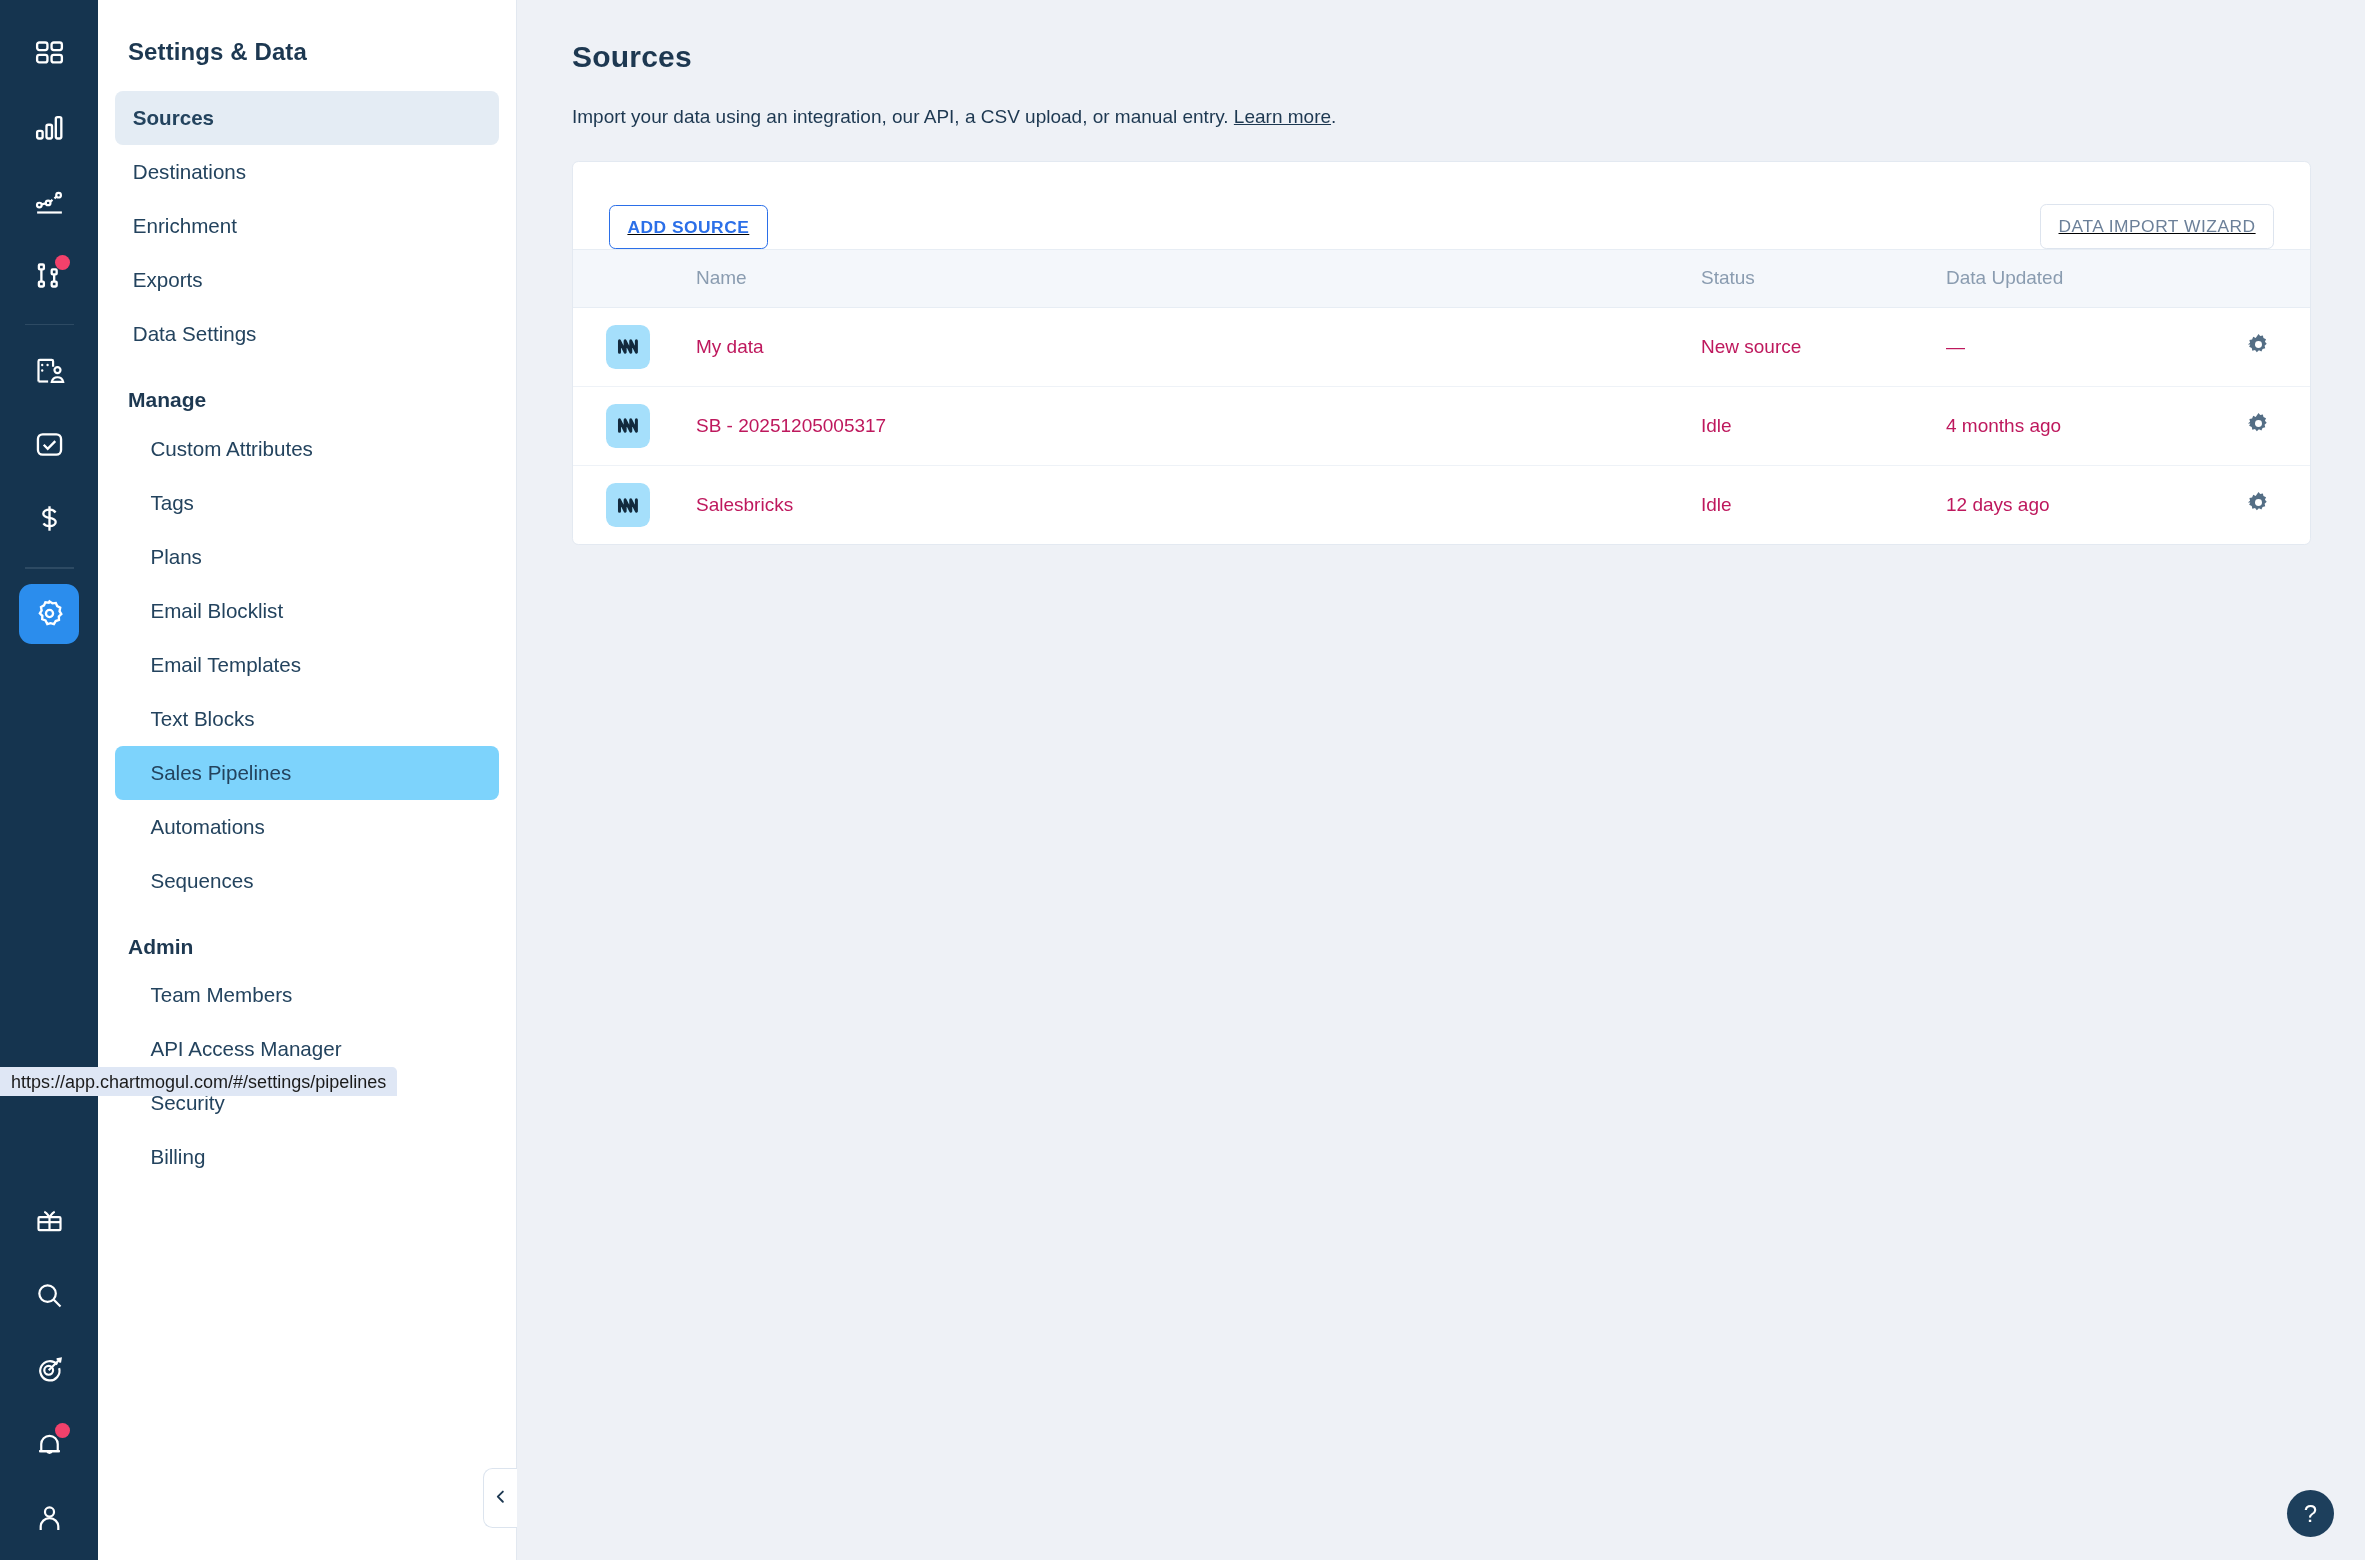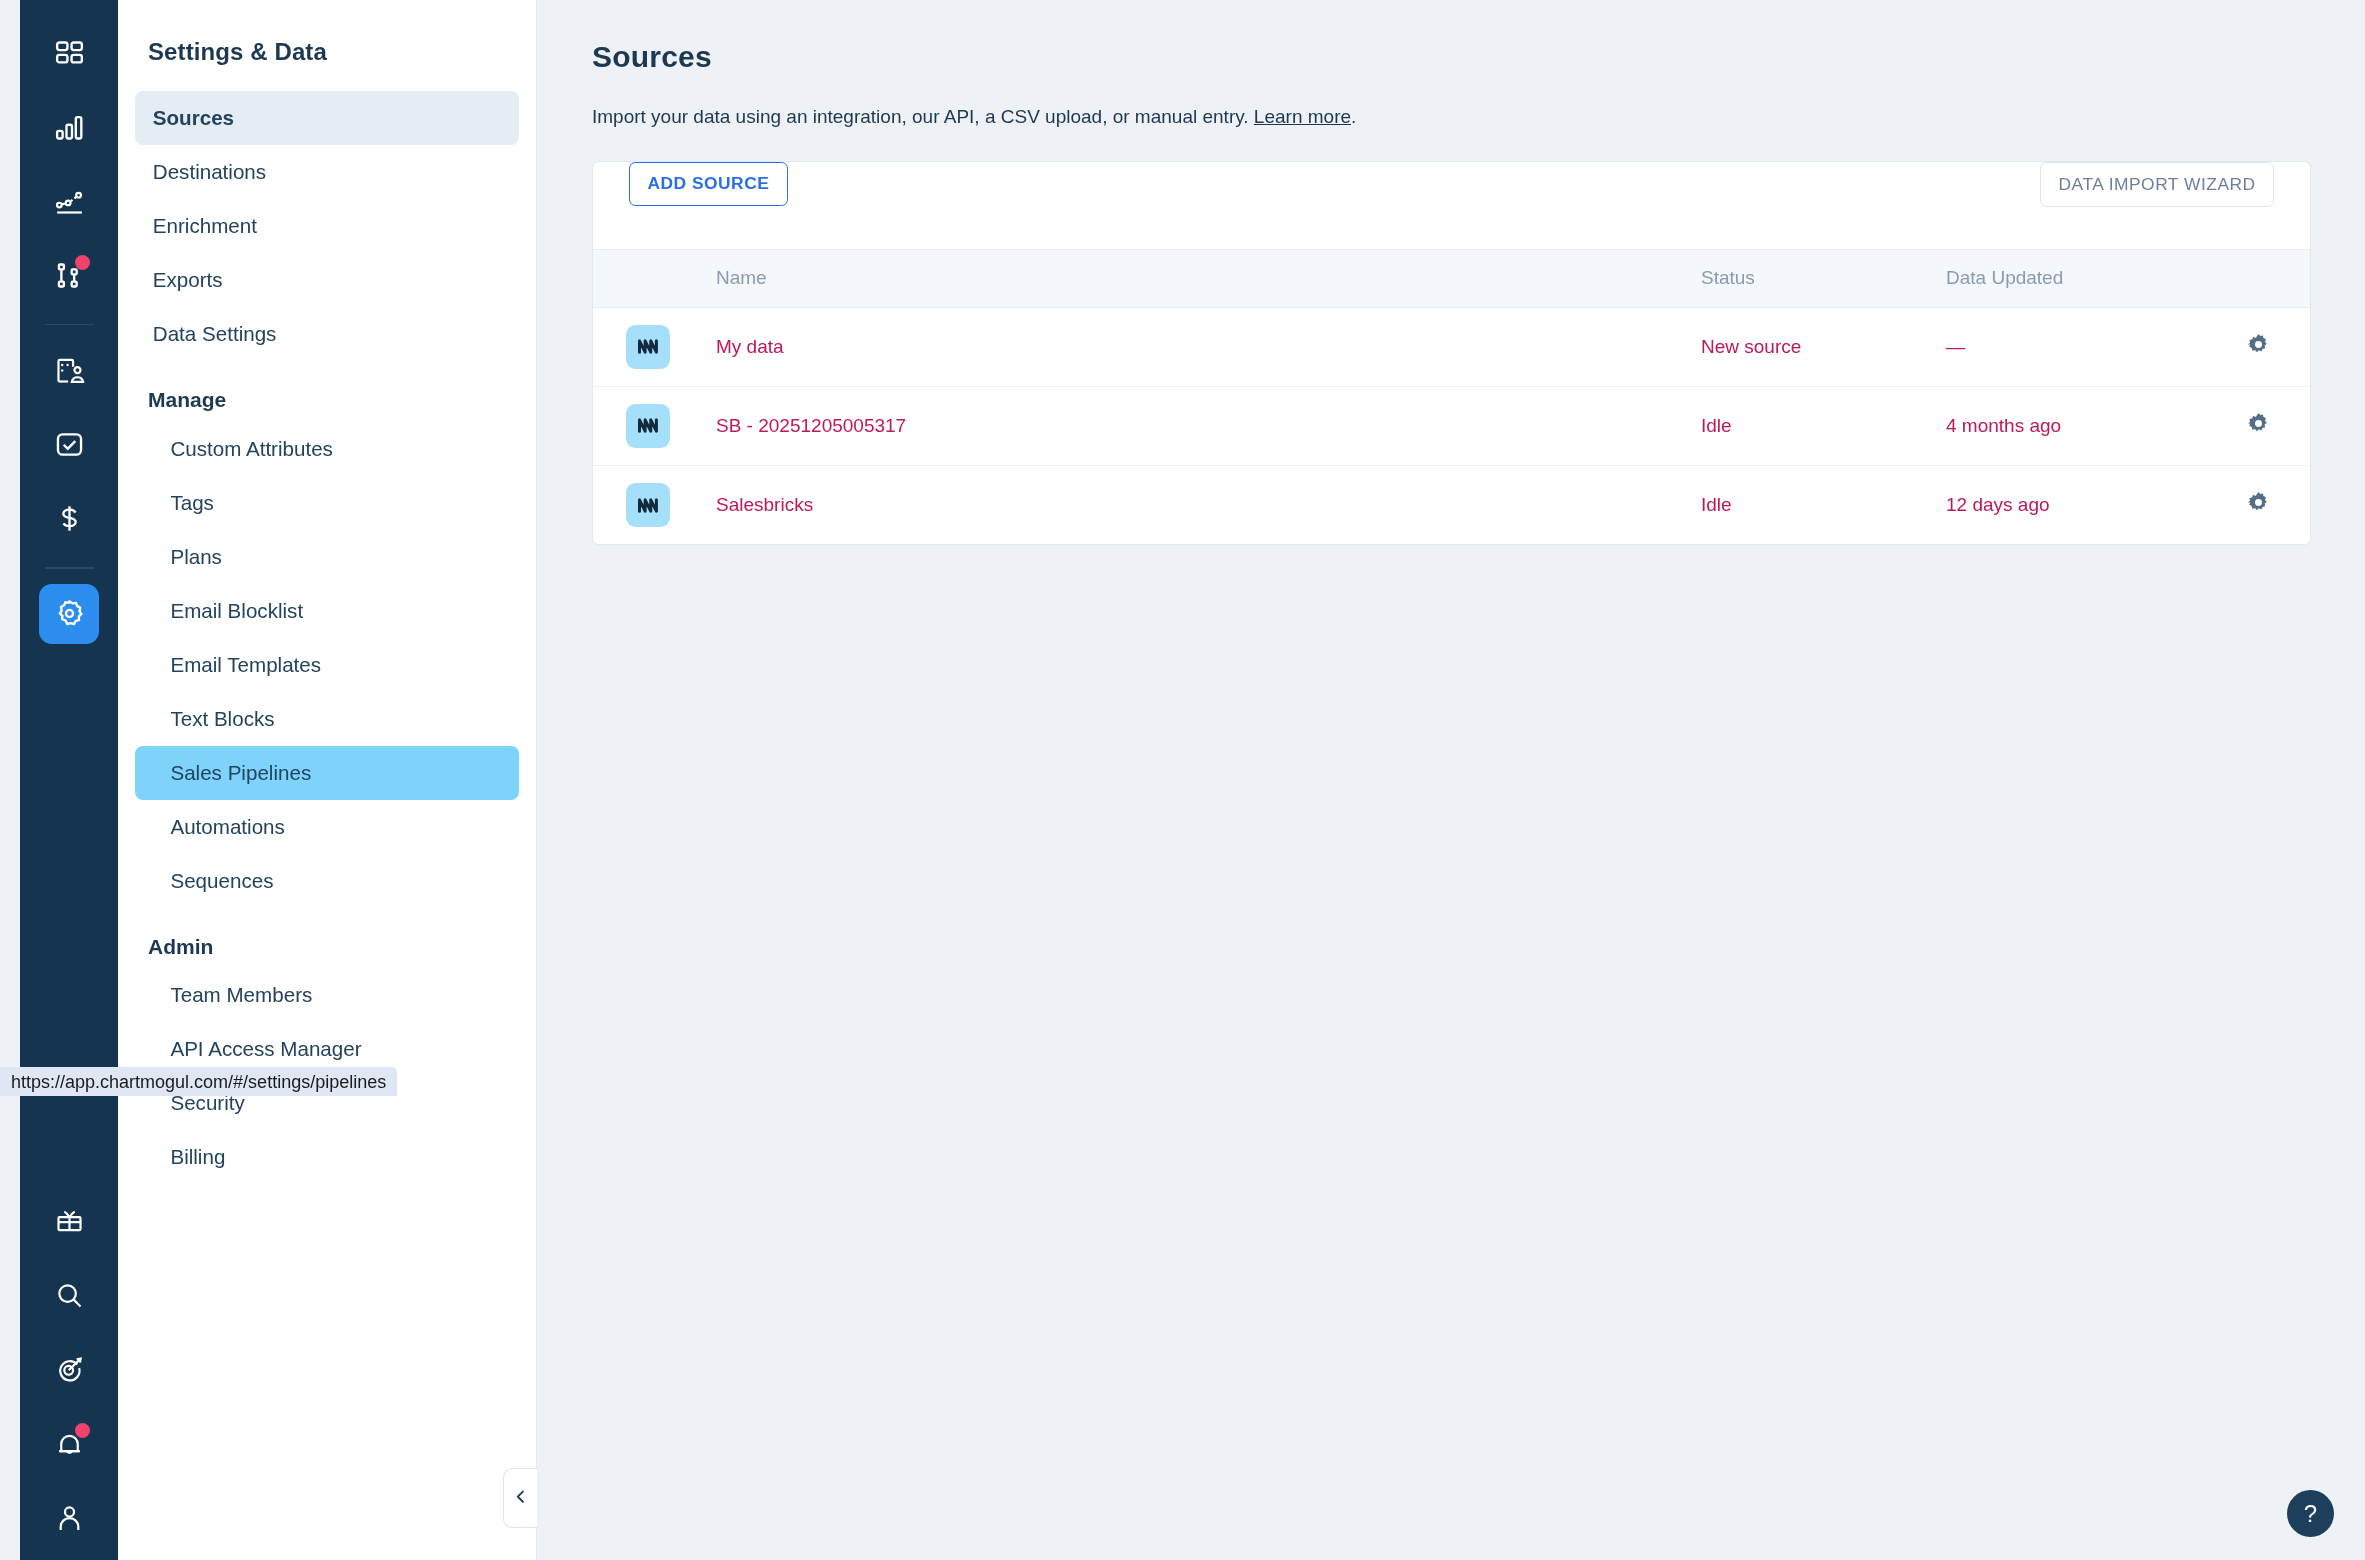--- a/index.html
+++ b/index.html
@@ -2,21 +2,21 @@
 <html style="font-size:12.7px"><head>
 <meta charset="utf-8">
 <style>
   * { box-sizing: border-box; margin: 0; padding: 0; }
   html, body {
     width: 2366px; height: 1561px;
     font-family: "Liberation Sans", sans-serif;
     background: #eef1f6;
     overflow: hidden;
   }
-  #app { position: relative; width: 2366px; height: 1096px; display: flex; padding-left: 20px; }
+  #app { position: relative; width: 2366px; height: 1096px; display: flex; }
 
   
   .rail {
     width: 98px; height: 1561px;
     background: #15344f;
     display: flex; flex-direction: column; align-items: center;
     flex: 0 0 98px;
     position: relative;
   }
   .rail-top { padding-top: 16px; display: flex; flex-direction: column; align-items: center; }
@@ -73,22 +73,23 @@
   .main { flex: 1 1 auto; height: 1561px; background: #eef1f6; padding: 40px 55px 0 55px; position: relative; }
   .page-title { font-size: 30px; font-weight: bold; color: #1d3851; margin-bottom: 32px; letter-spacing: 0.2px; }
   .page-sub { font-size: 19px; color: #1d3851; margin-bottom: 33px; }
   .page-sub a { color: #1d3851; text-decoration: underline; cursor: pointer; }
 
   .card {
     background: #ffffff; border: 0.8px solid #e3e9f1; border-radius: 6.3px;
     overflow: hidden;
   }
   .card-toolbar {
-    height: 87px; display: flex; align-items: flex-start; justify-content: space-between;
+    height: 87px; display: flex; align-items: flex-end; justify-content: space-between;
     padding: 0 36px;
+    text-decoration: underline;
   }
   .btn-primary-outline {
     border: 1.6px solid #2b6fe8; color: #2b6fe8; background: #fff;
     border-radius: 6.3px; font-size: 17.4px; font-weight: bold;
     letter-spacing: 0.5px; padding: 10.3px 17.4px; cursor: pointer;
     font-family: "Liberation Sans", sans-serif;
   }
   .btn-secondary-outline {
     border: 0.8px solid #dde4ee; color: #6c8099; background: #fff;
     border-radius: 6.3px; font-size: 17.4px; font-weight: normal;

